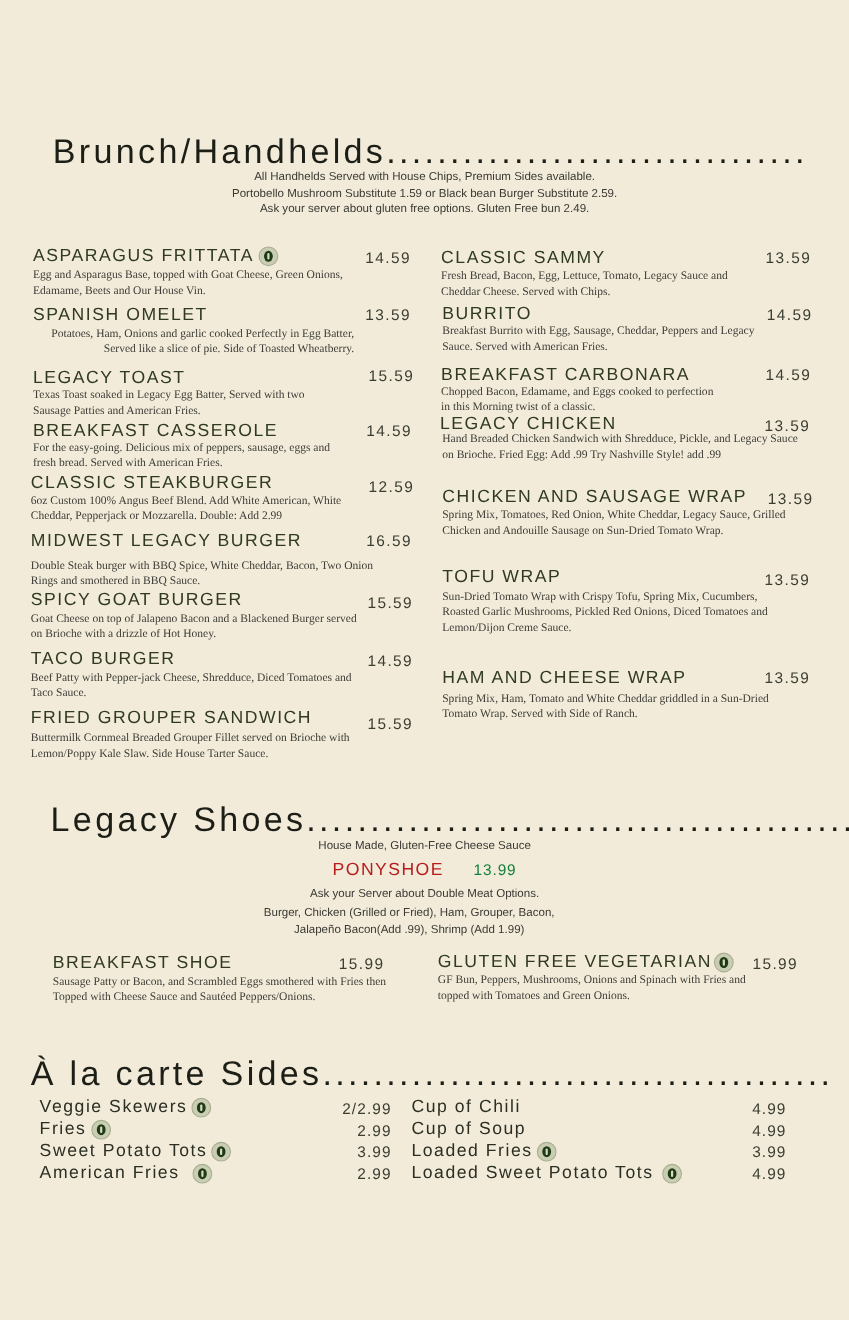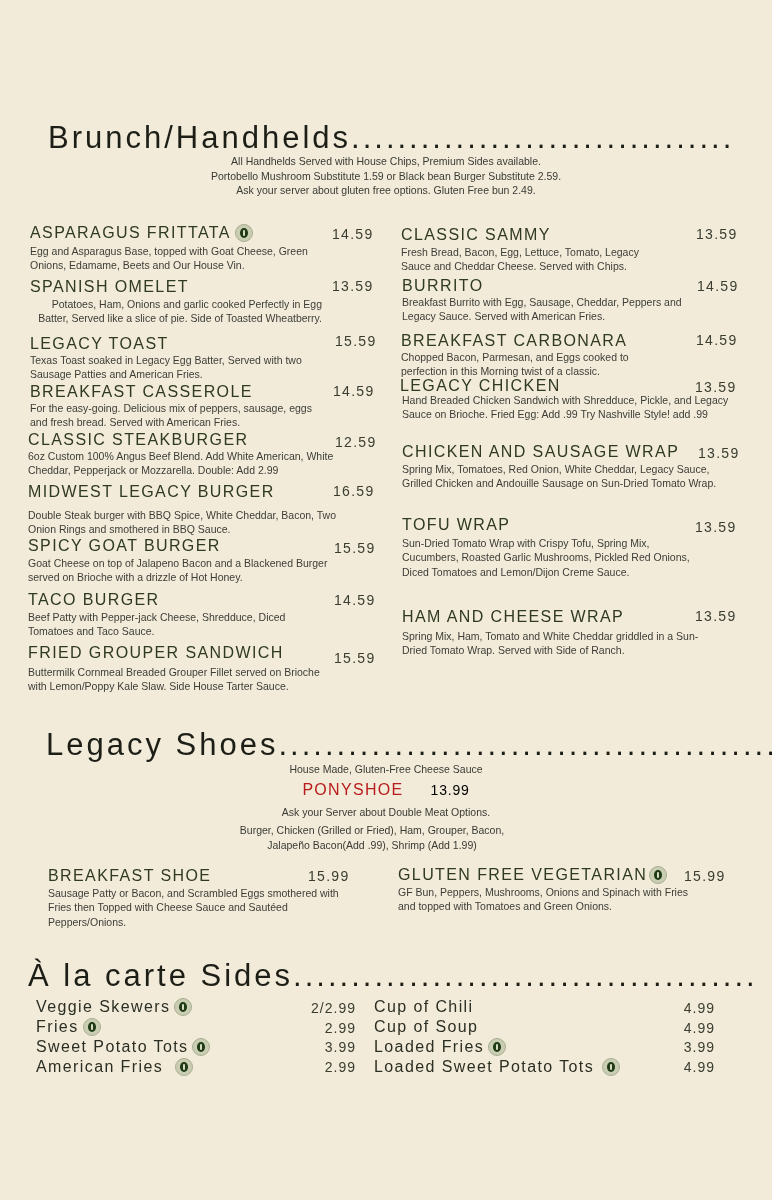--- a/index.html
+++ b/index.html
@@ -23,21 +23,21 @@
   .item-name {
     font-family: "Liberation Sans", sans-serif;
     font-size: 16px; letter-spacing: 1.4px; color: #2f3a1f; white-space: nowrap;
     display: flex; align-items: center;
   }
   .item-price {
     font-family: "Liberation Sans", sans-serif;
     font-size: 14px; letter-spacing: 1.3px; color: #3a3d30; white-space: nowrap;
   }
   .item-desc {
-    font-family: Liberation Sans, sans-serif;
+    font-family: Liberation Serif, serif;
     font-size: 10.5px; color: #3d3d36; line-height: 14.3px;
   }
   .gf-icon {
     display: inline-block; width: 18px; height: 18px; border-radius: 50%;
     background: #c9cdb2; border: 1px solid #a9ae90; position: relative;
     margin-left: 4px; box-sizing: border-box; flex: none;
   }
   .gf-icon::after {
     content: ""; position: absolute; left: 4px; top: 3px; width: 8px; height: 10px;
     border-radius: 50%; background: #1f3a14;
@@ -49,21 +49,21 @@
   .side-name {
     font-family: "Liberation Sans", sans-serif;
     font-size: 16px; letter-spacing: 1.4px; color: #2b2e22; white-space: nowrap;
     display: flex; align-items: center;
   }
   .side-price {
     font-family: "Liberation Sans", sans-serif;
     font-size: 14px; letter-spacing: 1px; color: #3a3d30; text-align: right; white-space: nowrap;
   }
   .pony-name { font-family: "Liberation Sans", sans-serif; font-size: 16px; letter-spacing: 1.3px; color: #b91c1c; }
-  .pony-price { font-family: "Liberation Sans", sans-serif; font-size: 14px; letter-spacing: 0.8px; color: #000000; }
+  .pony-price { font-family: "Liberation Sans", sans-serif; font-size: 14px; letter-spacing: 0.8px; color: #15803d; }
 </style>
 </head>
 <body>
 
 <div class="abs section-title" style="left:48px;top:120px;">Brunch/Handhelds.................................</div>
 <div class="abs note" style="left:0;width:772px;top:154px;">
   <div>All Handhelds Served with House Chips, Premium Sides available.</div>
   <div>Portobello Mushroom Substitute 1.59 or Black bean Burger Substitute 2.59.</div>
   <div>Ask your server about gluten free options. Gluten Free bun 2.49.</div>
 </div>
@@ -133,21 +133,21 @@
 
 <div class="abs" style="left:402px;top:277px;width:340px;">
   <div class="item-name">BURRITO</div>
   <div class="abs item-price" style="left:295px;top:1px;">14.59</div>
   <div class="item-desc" style="width:285px;margin-top:0;">Breakfast Burrito with Egg, Sausage, Cheddar, Peppers and Legacy Sauce. Served with American Fries.</div>
 </div>
 
 <div class="abs" style="left:401px;top:332px;width:340px;">
   <div class="item-name">BREAKFAST CARBONARA</div>
   <div class="abs item-price" style="left:295px;top:0;">14.59</div>
-  <div class="item-desc" style="width:250px;margin-top:0;">Chopped Bacon, Parmesan, and Eggs cooked to perfection in this Morning twist of a classic.</div>
+  <div class="item-desc" style="width:250px;margin-top:0;">Chopped Bacon, Edamame, and Eggs cooked to perfection in this Morning twist of a classic.</div>
 </div>
 
 <div class="abs" style="left:400px;top:377px;width:340px;">
   <div class="item-name">LEGACY CHICKEN</div>
   <div class="abs item-price" style="left:295px;top:2px;">13.59</div>
   <div class="item-desc" style="width:330px;margin-top:-2px;padding-left:2px;">Hand Breaded Chicken Sandwich with Shredduce, Pickle, and Legacy Sauce on Brioche. Fried Egg: Add .99 Try Nashville Style! add .99</div>
 </div>
 
 <div class="abs" style="left:402px;top:443px;width:340px;">
   <div class="item-name">CHICKEN AND SAUSAGE WRAP</div>

